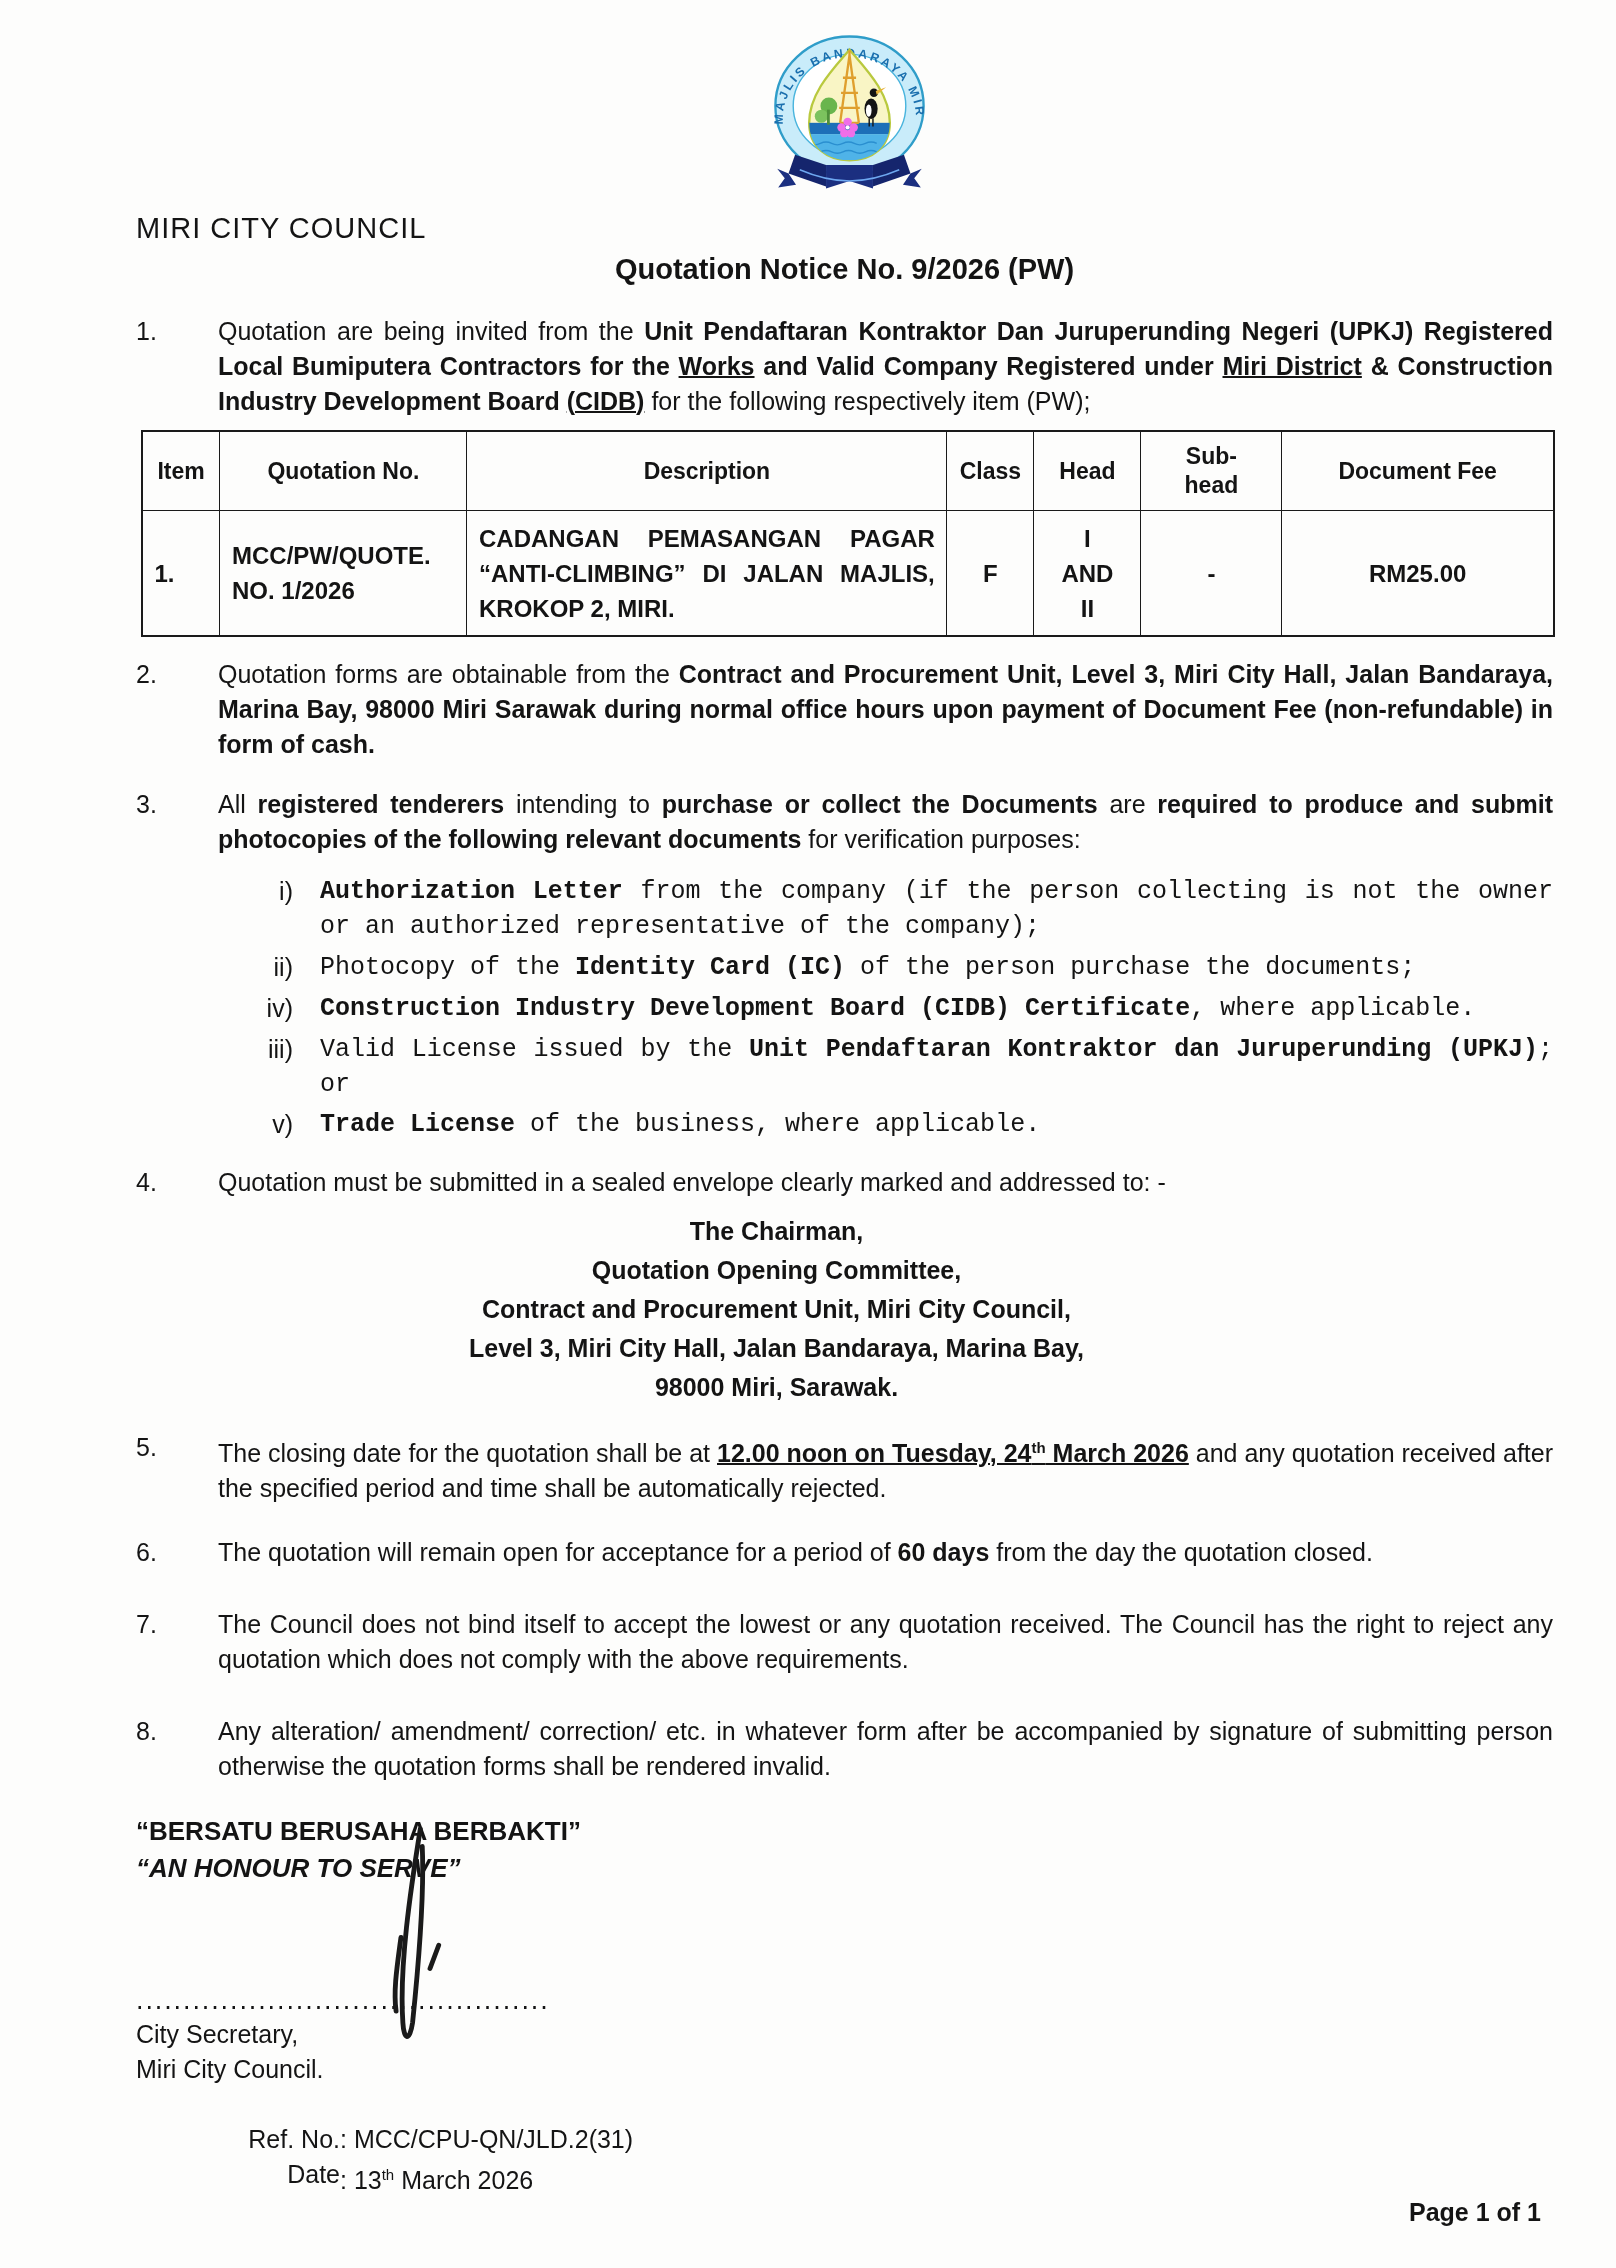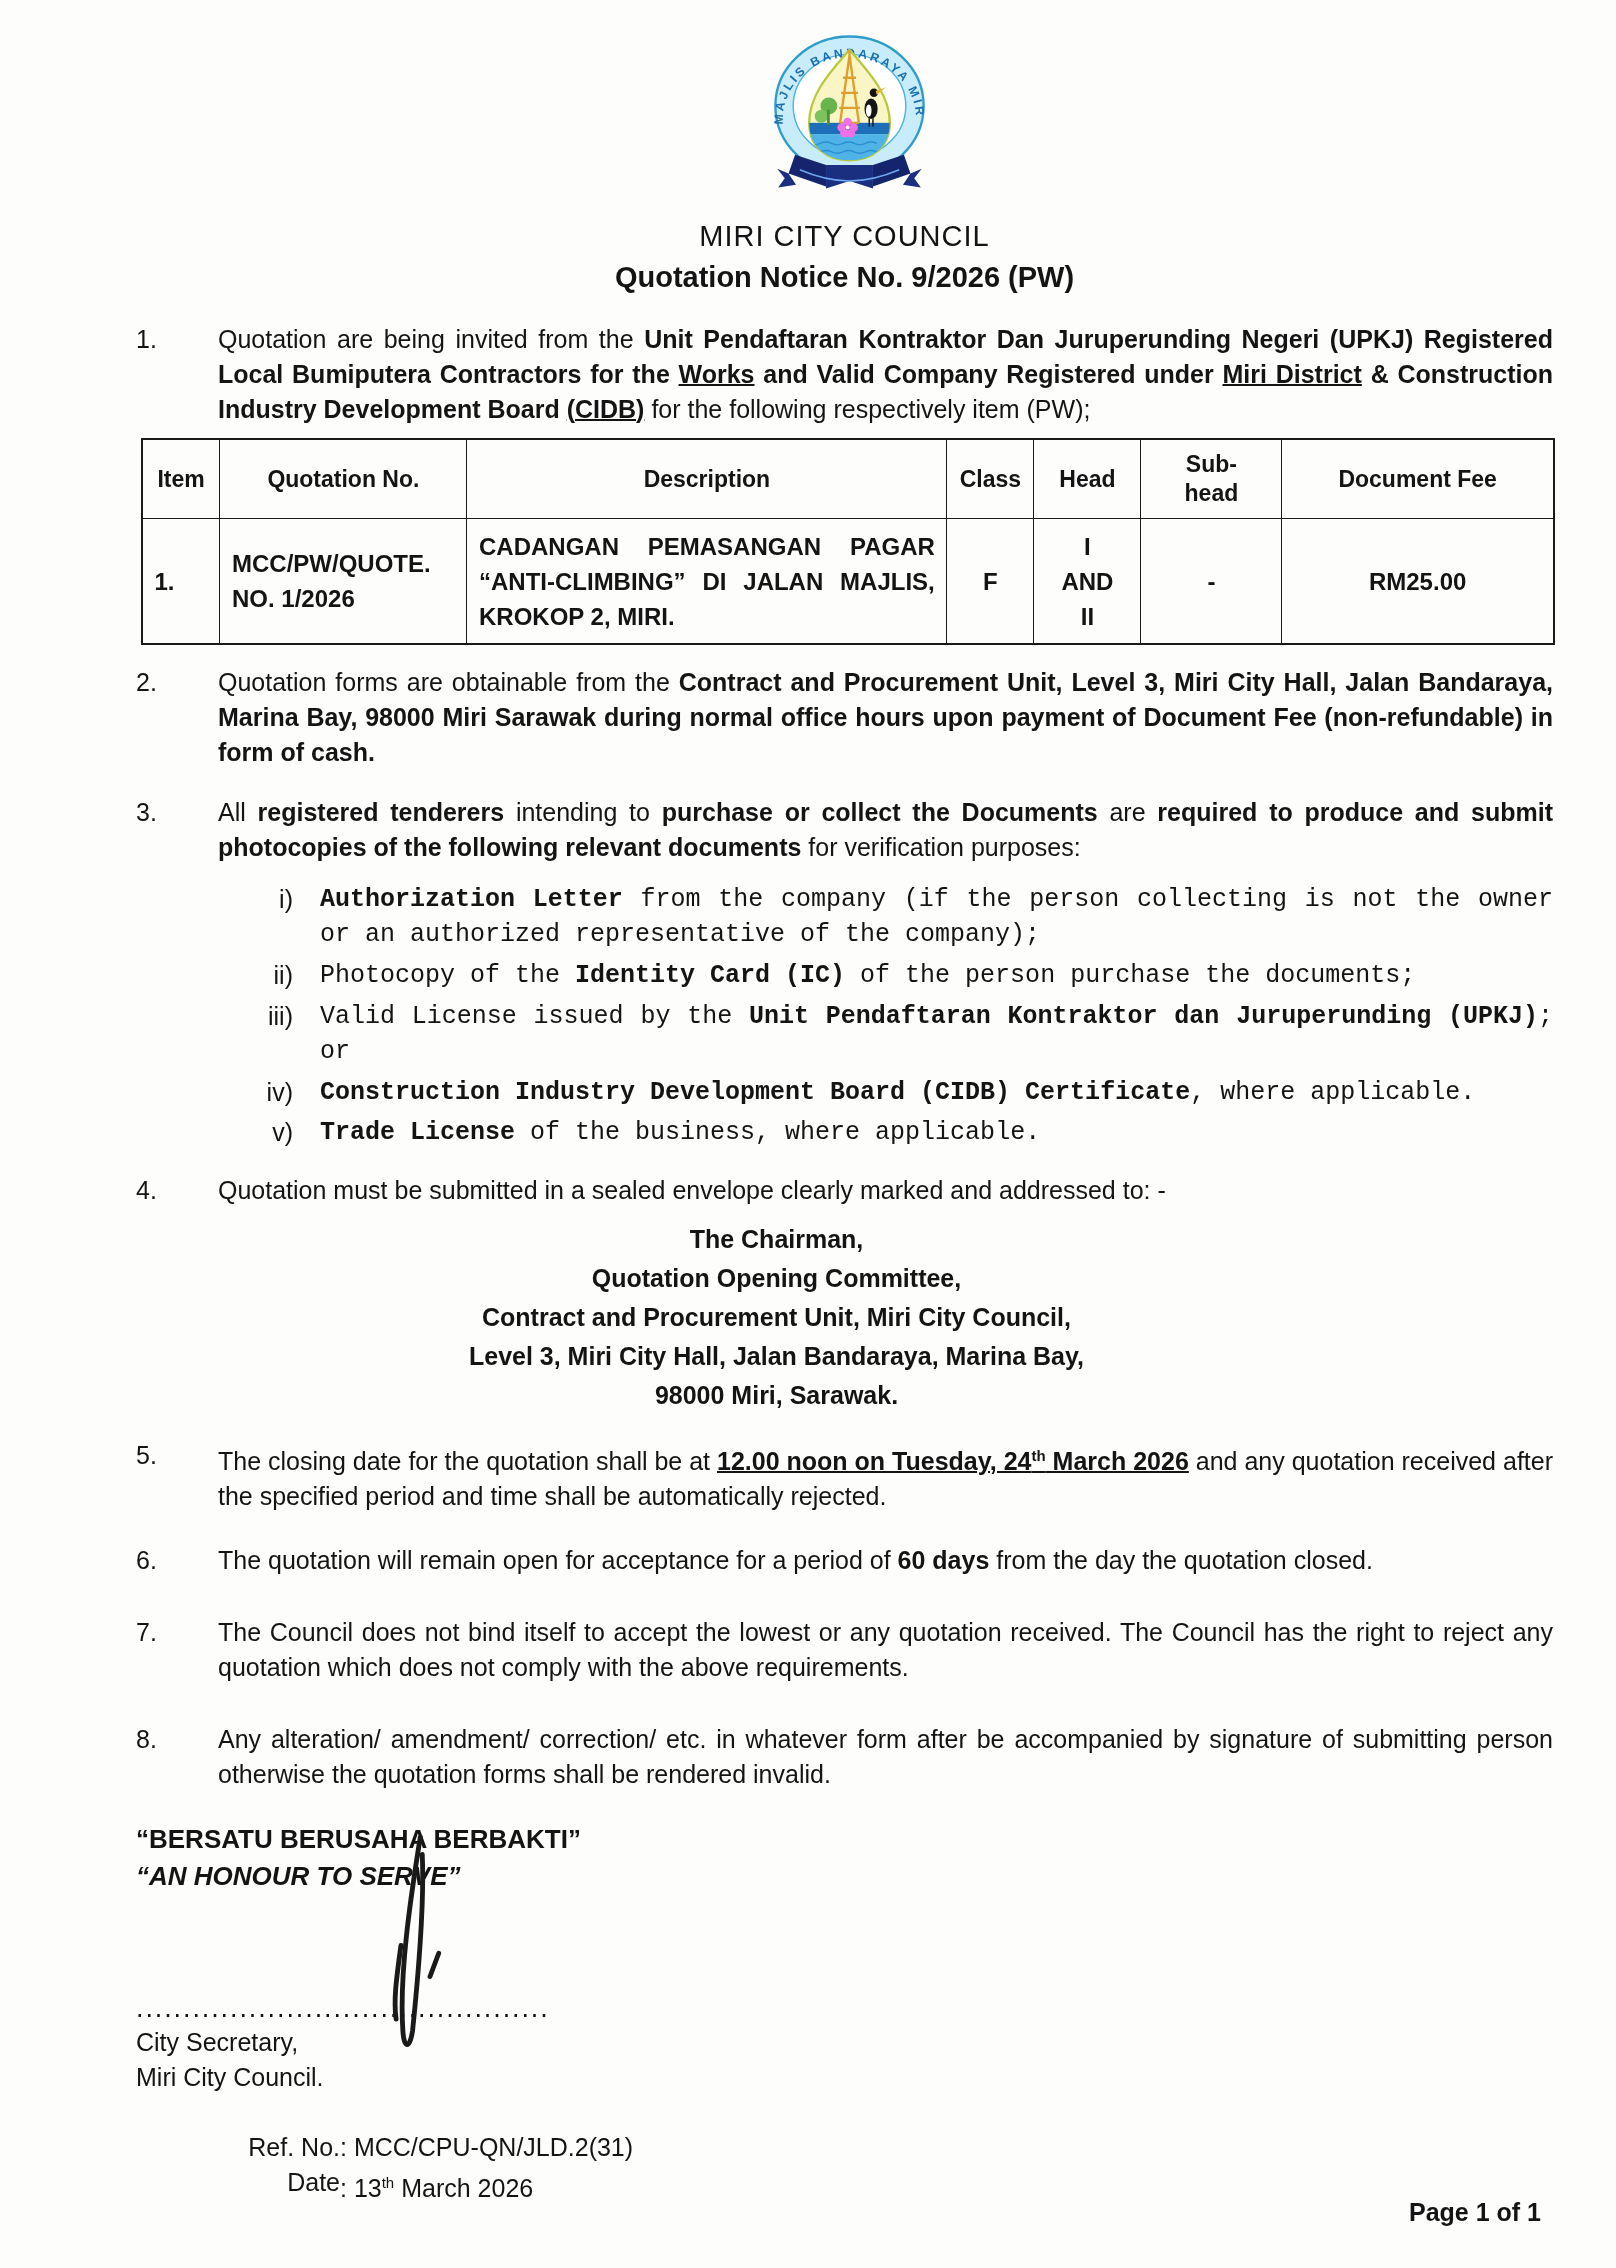--- a/index.html
+++ b/index.html
@@ -13,21 +13,21 @@
     padding:29px 64px 0 136px;
     overflow:hidden;
   }
   .b{font-weight:700;}
   .u{text-decoration:underline;text-decoration-thickness:2.4px;}
   .i{font-style:italic;}
   sup{font-size:60%;vertical-align:super;}
 
   
   .logo-wrap{text-align:center;margin-left:9.7px;}
-  .org-name{text-align:center;font-size:29px;line-height:35px;letter-spacing:1px;margin-top:19px;}
+  .org-name{font-size:29px;line-height:35px;letter-spacing:1px;margin-top:11px;}
   .notice-title{text-align:center;font-size:29px;line-height:39px;font-weight:700;margin-top:3.9px;}
 
   
   .clauses{margin-top:25px;font-size:25px;line-height:35px;}
   .clause{display:flex;}
   .clause .num{flex:0 0 82px;}
   .clause .ctext{flex:1;text-align:justify;}
 
   
   table.qtable{
@@ -198,26 +198,26 @@
     <div class="subitems">
       <div class="subitem">
         <span class="rnum">i)</span>
         <div class="stext"><span class="b">Authorization Letter</span><span> from the company (if the person collecting is not the owner or an authorized representative of the company);</span></div>
       </div>
       <div class="subitem">
         <span class="rnum">ii)</span>
         <div class="stext"><span>Photocopy of the </span><span class="b">Identity Card (IC)</span><span> of the person purchase the documents;</span></div>
       </div>
       <div class="subitem">
+        <span class="rnum">iv)</span>
+        <div class="stext"><span class="b">Construction Industry Development Board (CIDB) Certificate</span><span>, where applicable.</span></div>
+      </div>
+      <div class="subitem">
         <span class="rnum">iii)</span>
         <div class="stext"><span>Valid License issued by the </span><span class="b">Unit Pendaftaran Kontraktor dan Juruperunding (UPKJ)</span><span>; or</span></div>
-      </div>
-      <div class="subitem">
-        <span class="rnum">iv)</span>
-        <div class="stext"><span class="b">Construction Industry Development Board (CIDB) Certificate</span><span>, where applicable.</span></div>
       </div>
       <div class="subitem">
         <span class="rnum">v)</span>
         <div class="stext"><span class="b">Trade License</span><span> of the business, where applicable.</span></div>
       </div>
     </div>
 
     <div class="clause m12">
       <span class="num">4.</span>
       <div class="ctext">

